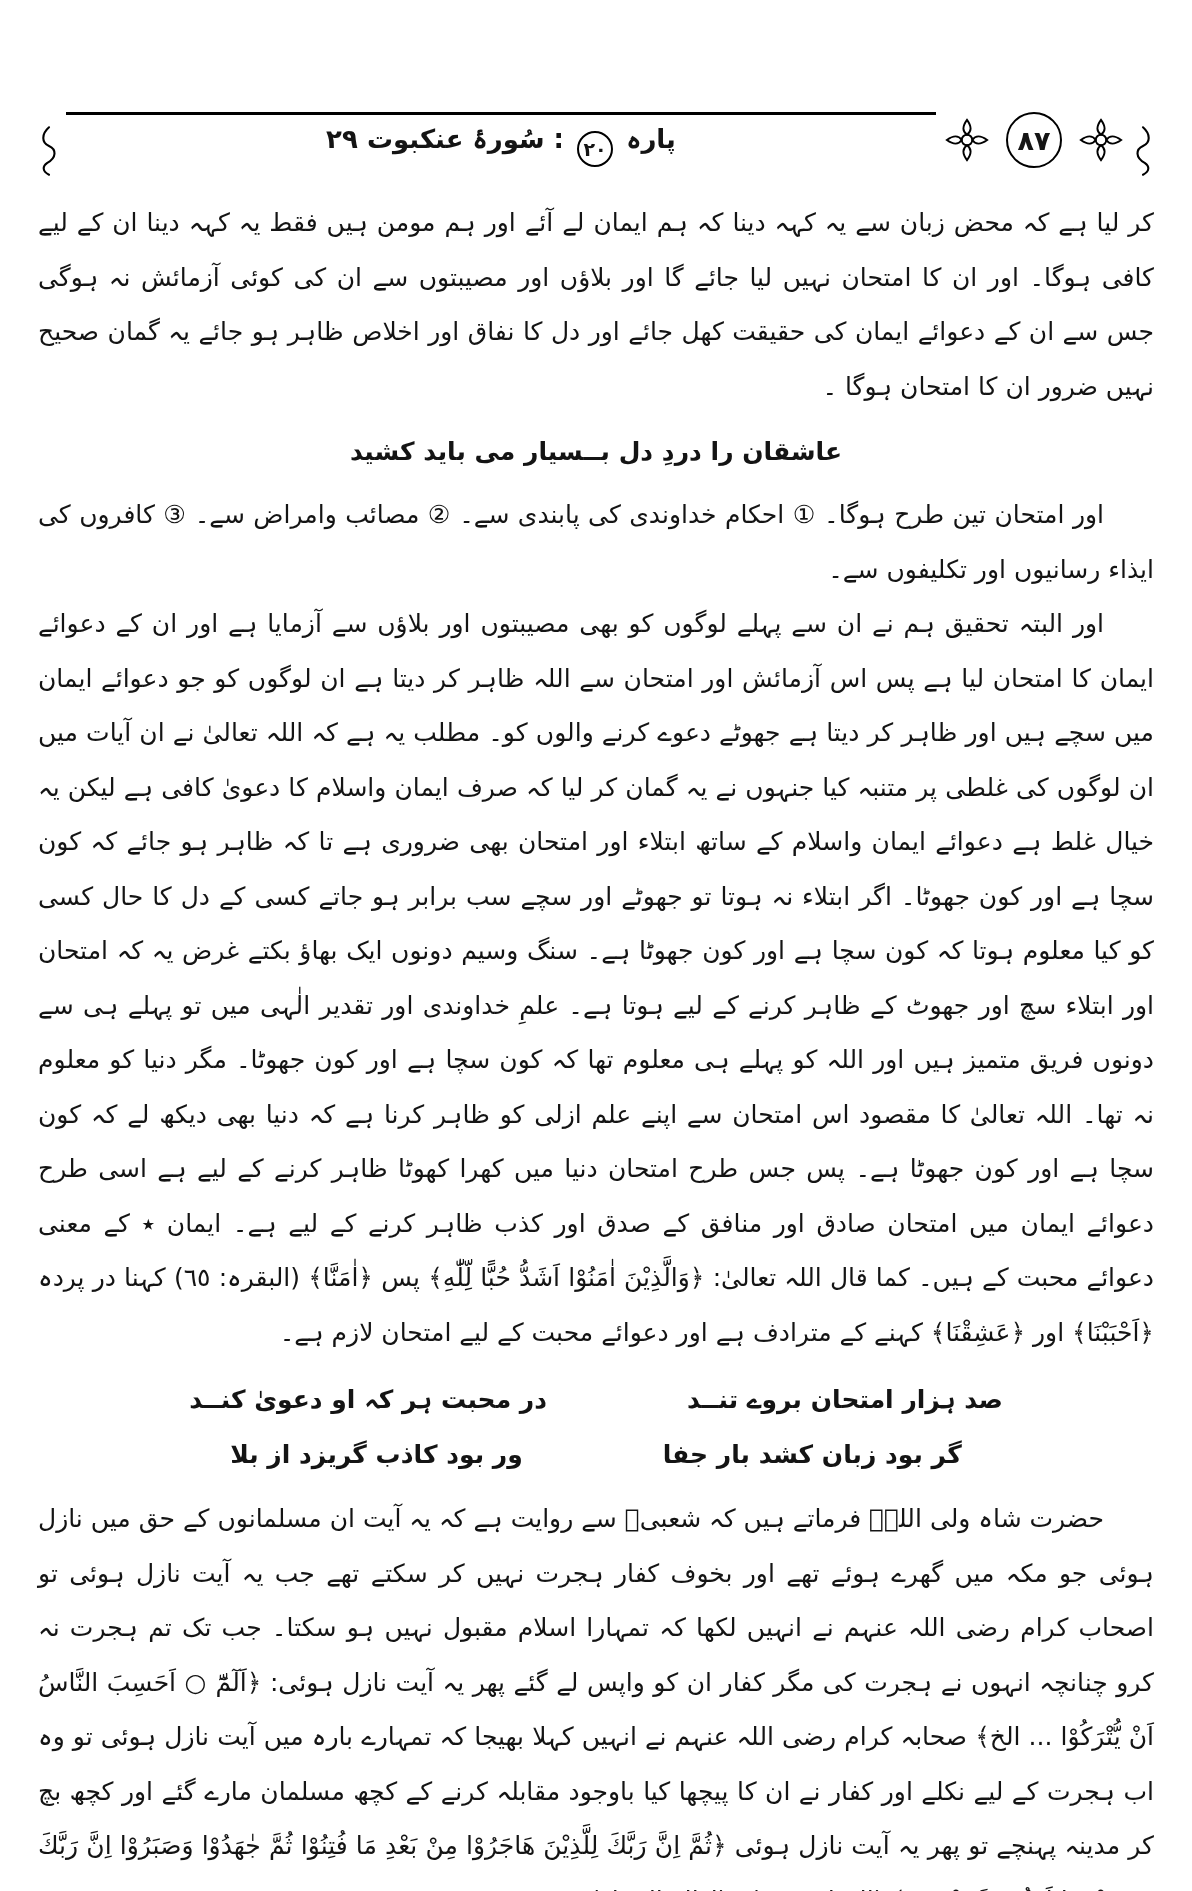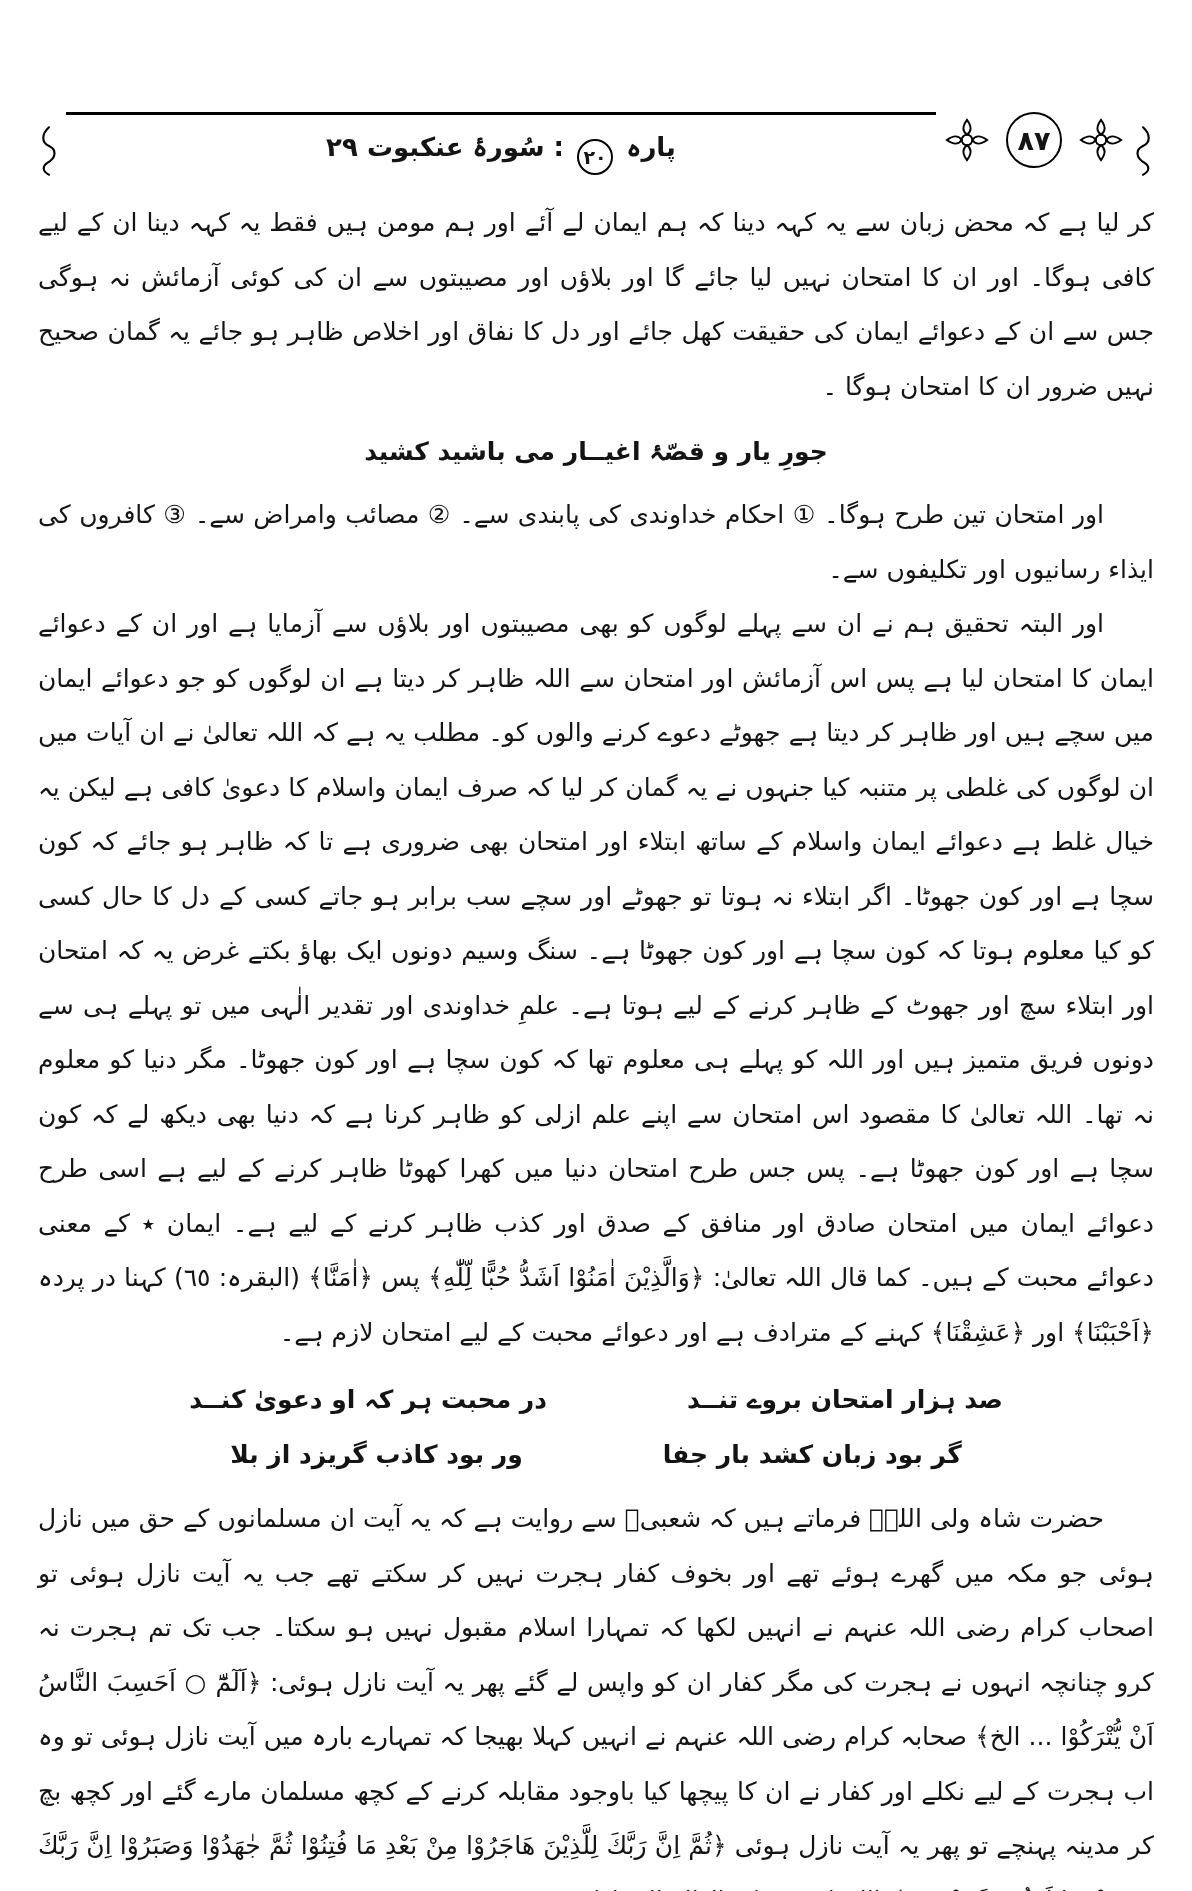--- a/index.html
+++ b/index.html
@@ -9,21 +9,21 @@
     font-family:"DejaVu Sans", sans-serif; color:#141414;
     display:flex; flex-direction:column;
     padding:112px 38px 40px 38px; overflow:hidden; position:relative;
   }
   
   .hdr { display:flex; align-items:flex-start; gap:6px; direction:ltr; }
   .orn-end { width:22px; height:58px; flex:0 0 auto; margin-top:10px; }
   .orn-rosette { width:46px; height:46px; flex:0 0 auto; }
   .hdr-box {
     flex:1 1 auto; border-top:3px solid #000; position:relative;
-    text-align:center; padding-top:17px; font-size:26px; font-weight:bold;
+    text-align:center; padding-top:9px; font-size:26px; font-weight:bold;
     direction:rtl; white-space:nowrap;
   }
   .hdr-box .circ-num {
     display:inline-flex; align-items:center; justify-content:center;
     width:36px; height:36px; border:2.5px solid #000; border-radius:50%;
     font-size:19px; font-weight:bold; vertical-align:-8px; margin:0 4px;
   }
   .hdr-center { display:flex; align-items:center; gap:16px; flex:0 0 auto; padding:0 2px; }
   .page-num-circle {
     width:56px; height:56px; border:2.5px solid #000; border-radius:50%;
@@ -83,21 +83,21 @@
     <svg class="orn-end" viewBox="0 0 26 60">
       <path d="M13 2 C22 10 22 20 13 24 C4 28 4 38 15 44 C21 48 21 54 13 58" fill="none" stroke="#000" stroke-width="2.5" stroke-linecap="round"></path>
     </svg>
   </header>
 
   <main class="body">
 
     <p>کر لیا ہے کہ محض زبان سے یہ کہہ دینا کہ ہم ایمان لے آئے اور ہم مومن ہیں فقط یہ کہہ دینا ان کے لیے کافی ہوگا۔ اور ان کا امتحان نہیں لیا جائے گا اور بلاؤں اور مصیبتوں سے ان کی کوئی آزمائش نہ ہوگی جس سے ان کے دعوائے ایمان کی حقیقت کھل جائے اور دل کا نفاق اور اخلاص ظاہر ہو جائے یہ گمان صحیح نہیں ضرور ان کا امتحان ہوگا ۔</p>
 
     <div class="couplet">
-      <span class="hemistich">جورِ یار و قصّۂ اغیــار می باشید کشید</span>
+      <span class="hemistich">عاشقان را دردِ دل بــسیار می باید کشید</span>
     </div>
 
     <p class="indent">اور امتحان تین طرح ہوگا۔ ① احکام خداوندی کی پابندی سے۔ ② مصائب وامراض سے۔ ③ کافروں کی ایذاء رسانیوں اور تکلیفوں سے۔</p>
 
     <p class="indent">اور البتہ تحقیق ہم نے ان سے پہلے لوگوں کو بھی مصیبتوں اور بلاؤں سے آزمایا ہے اور ان کے دعوائے ایمان کا امتحان لیا ہے پس اس آزمائش اور امتحان سے اللہ ظاہر کر دیتا ہے ان لوگوں کو جو دعوائے ایمان میں سچے ہیں اور ظاہر کر دیتا ہے جھوٹے دعوے کرنے والوں کو۔ مطلب یہ ہے کہ اللہ تعالیٰ نے ان آیات میں ان لوگوں کی غلطی پر متنبہ کیا جنہوں نے یہ گمان کر لیا کہ صرف ایمان واسلام کا دعویٰ کافی ہے لیکن یہ خیال غلط ہے دعوائے ایمان واسلام کے ساتھ ابتلاء اور امتحان بھی ضروری ہے تا کہ ظاہر ہو جائے کہ کون سچا ہے اور کون جھوٹا۔ اگر ابتلاء نہ ہوتا تو جھوٹے اور سچے سب برابر ہو جاتے کسی کے دل کا حال کسی کو کیا معلوم ہوتا کہ کون سچا ہے اور کون جھوٹا ہے۔ سنگ وسیم دونوں ایک بھاؤ بکتے غرض یہ کہ امتحان اور ابتلاء سچ اور جھوٹ کے ظاہر کرنے کے لیے ہوتا ہے۔ علمِ خداوندی اور تقدیر الٰہی میں تو پہلے ہی سے دونوں فریق متمیز ہیں اور اللہ کو پہلے ہی معلوم تھا کہ کون سچا ہے اور کون جھوٹا۔ مگر دنیا کو معلوم نہ تھا۔ اللہ تعالیٰ کا مقصود اس امتحان سے اپنے علم ازلی کو ظاہر کرنا ہے کہ دنیا بھی دیکھ لے کہ کون سچا ہے اور کون جھوٹا ہے۔ پس جس طرح امتحان دنیا میں کھرا کھوٹا ظاہر کرنے کے لیے ہے اسی طرح دعوائے ایمان میں امتحان صادق اور منافق کے صدق اور کذب ظاہر کرنے کے لیے ہے۔ ایمان ٭ کے معنی دعوائے محبت کے ہیں۔ کما قال اللہ تعالیٰ: ﴿وَالَّذِيْنَ اٰمَنُوْا اَشَدُّ حُبًّا لِّلّٰهِ﴾ پس ﴿اٰمَنَّا﴾ (البقرہ: ٦٥) کہنا در پردہ ﴿اَحْبَبْنَا﴾ اور ﴿عَشِقْنَا﴾ کہنے کے مترادف ہے اور دعوائے محبت کے لیے امتحان لازم ہے۔</p>
 
     <div class="couplet2">
       <div class="c2row">
         <span>صد ہزار امتحان بروے تنــد</span>
         <span>در محبت ہر کہ او دعویٰ کنــد</span>

